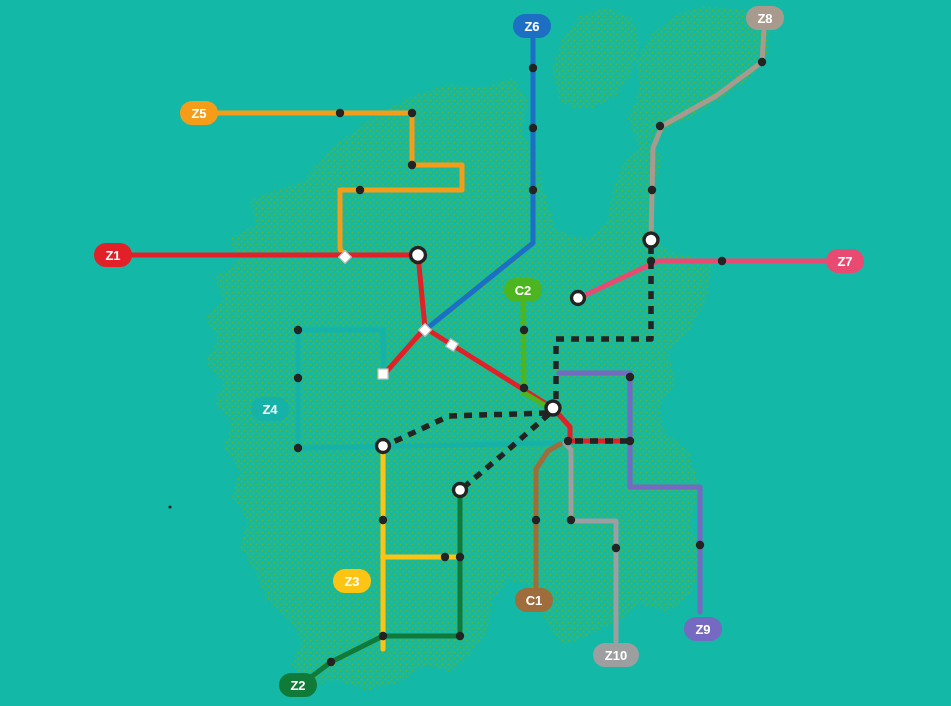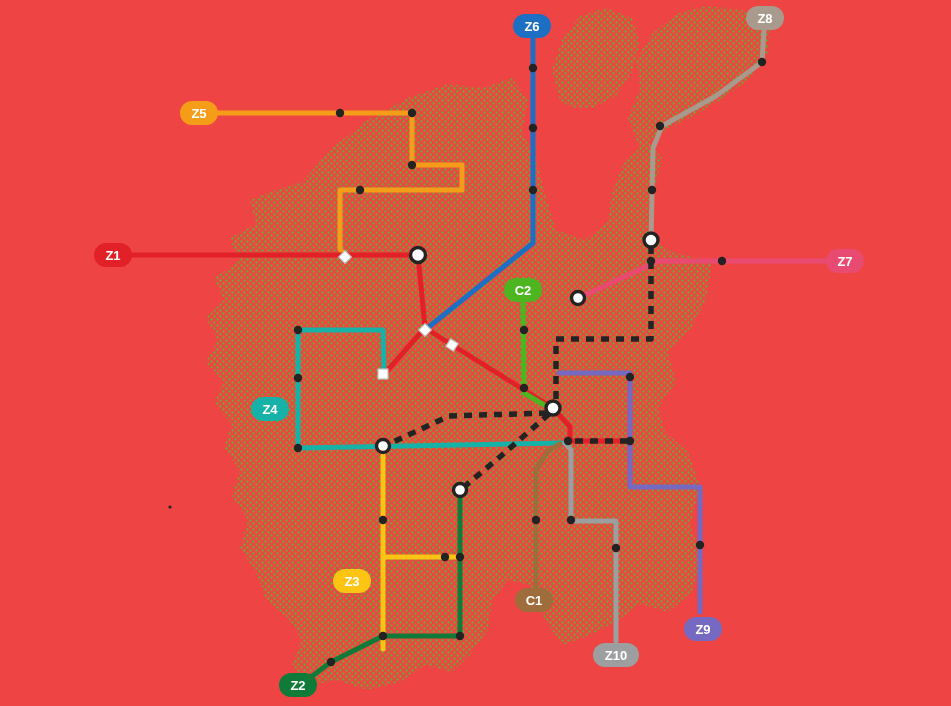--- a/index.html
+++ b/index.html
@@ -1,19 +1,19 @@
 <!DOCTYPE html>
 <html><head>
 <meta charset="utf-8">
 <style>
   html,body { margin:0; padding:0; background:#ffffff; }
   .stage {
     position:relative;
     width:951px; height:706px;
-    background:#ef4444;
+    background:#14b8a6;
     overflow:hidden;
     font-family:"Liberation Sans", sans-serif;
   }
   svg { display:block; }
   .route { fill:none; stroke-width:5; stroke-linecap:round; stroke-linejoin:round; }
   .connector { fill:none; stroke-width:5.5; stroke-dasharray:8 7; stroke-linecap:butt; stroke-linejoin:round; }
   .badge-label {
     font-family:"Liberation Sans", sans-serif;
     font-size:13px; font-weight:bold;
     fill:#ffffff;

